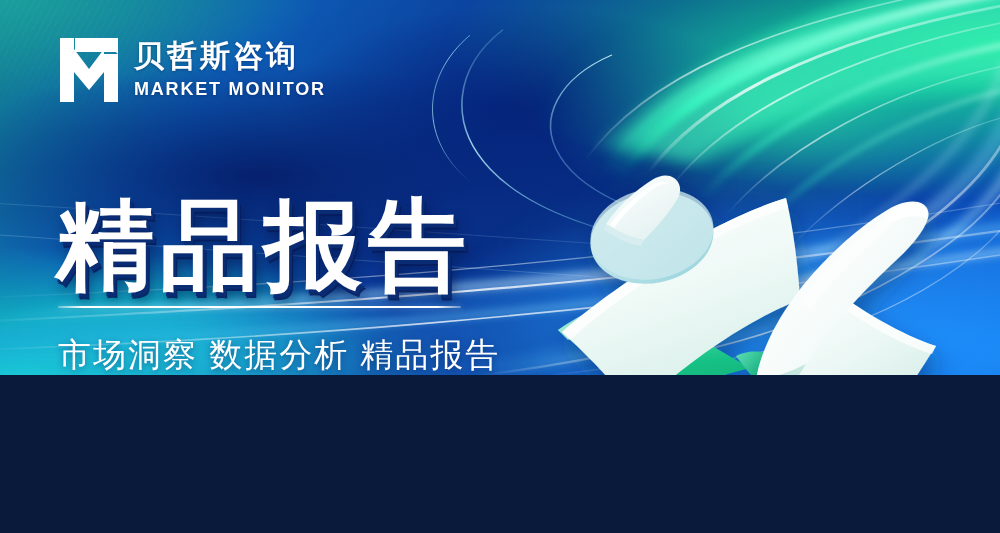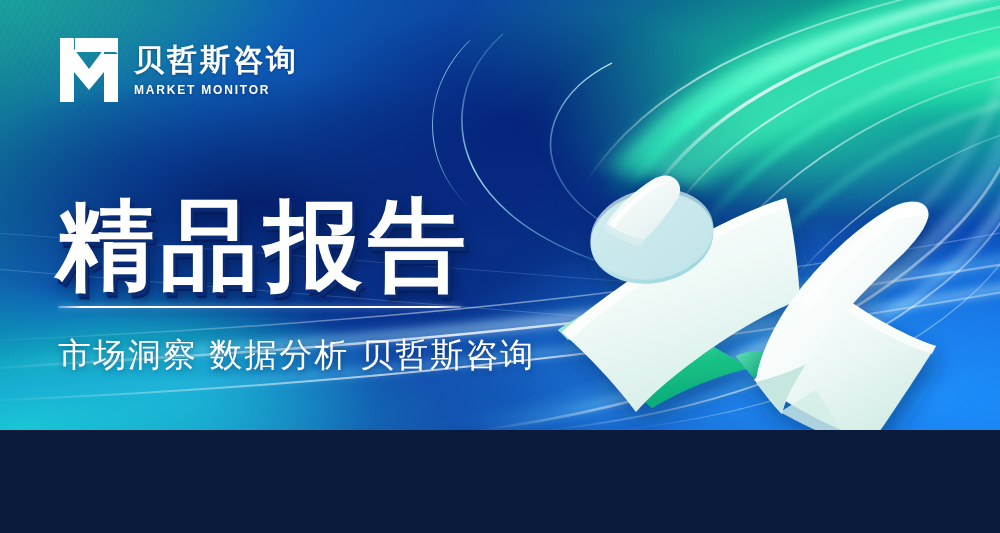--- a/index.html
+++ b/index.html
@@ -6,21 +6,21 @@
   html, body {
     margin: 0;
     padding: 0;
     background: #0a1a3a;
   }
   * { box-sizing: border-box; }
 
   #banner {
     position: relative;
     width: 1000px;
-    height: 430px;
+    height: 375px;
     overflow: hidden;
     font-family: "Liberation Sans", "DejaVu Sans", sans-serif;
     background: #0b3fa0;
   }
 
   
   .bg-base {
     position: absolute; inset: 0;
     background:
       radial-gradient(ellipse 120% 90% at 100% 12%,  #17e39a 0%, rgba(23,227,154,0.0) 46%),
@@ -96,21 +96,21 @@
   .logo-cn {
     color: #ffffff;
     font-size: 30px;
     font-weight: 700;
     letter-spacing: 3px;
     line-height: 1.15;
     text-shadow: 0 1px 3px rgba(0,20,60,.35);
   }
   .logo-en {
     color: #ffffff;
-    font-size: 12px;
+    font-size: 18px;
     font-weight: 700;
     letter-spacing: 1.8px;
     line-height: 1.2;
     margin-top: 5px;
     text-shadow: 0 1px 3px rgba(0,20,60,.35);
   }
 
   
   .headline {
     position: absolute; left: 56px; top: 176px;
@@ -292,21 +292,21 @@
     <div class="logo-text">
       <div class="logo-cn">贝哲斯咨询</div>
       <div class="logo-en">MARKET MONITOR</div>
     </div>
   </div>
 
   <div class="headline">精品报告</div>
 
   <div class="divider"></div>
 
-  <div class="subtitle">市场洞察 数据分析 贝哲斯咨询</div>
+  <div class="subtitle">市场洞察 数据分析 精品报告</div>
 
   <div class="book">
     <svg viewBox="0 0 420 330" aria-hidden="true">
       <defs>
         <linearGradient id="pgL" x1="0" y1="0" x2="0.4" y2="1">
           <stop offset="0%" stop-color="#ffffff"></stop>
           <stop offset="55%" stop-color="#eef9f6"></stop>
           <stop offset="100%" stop-color="#d8efe9"></stop>
         </linearGradient>
         <linearGradient id="pgR" x1="0.1" y1="0" x2="0.8" y2="1">

